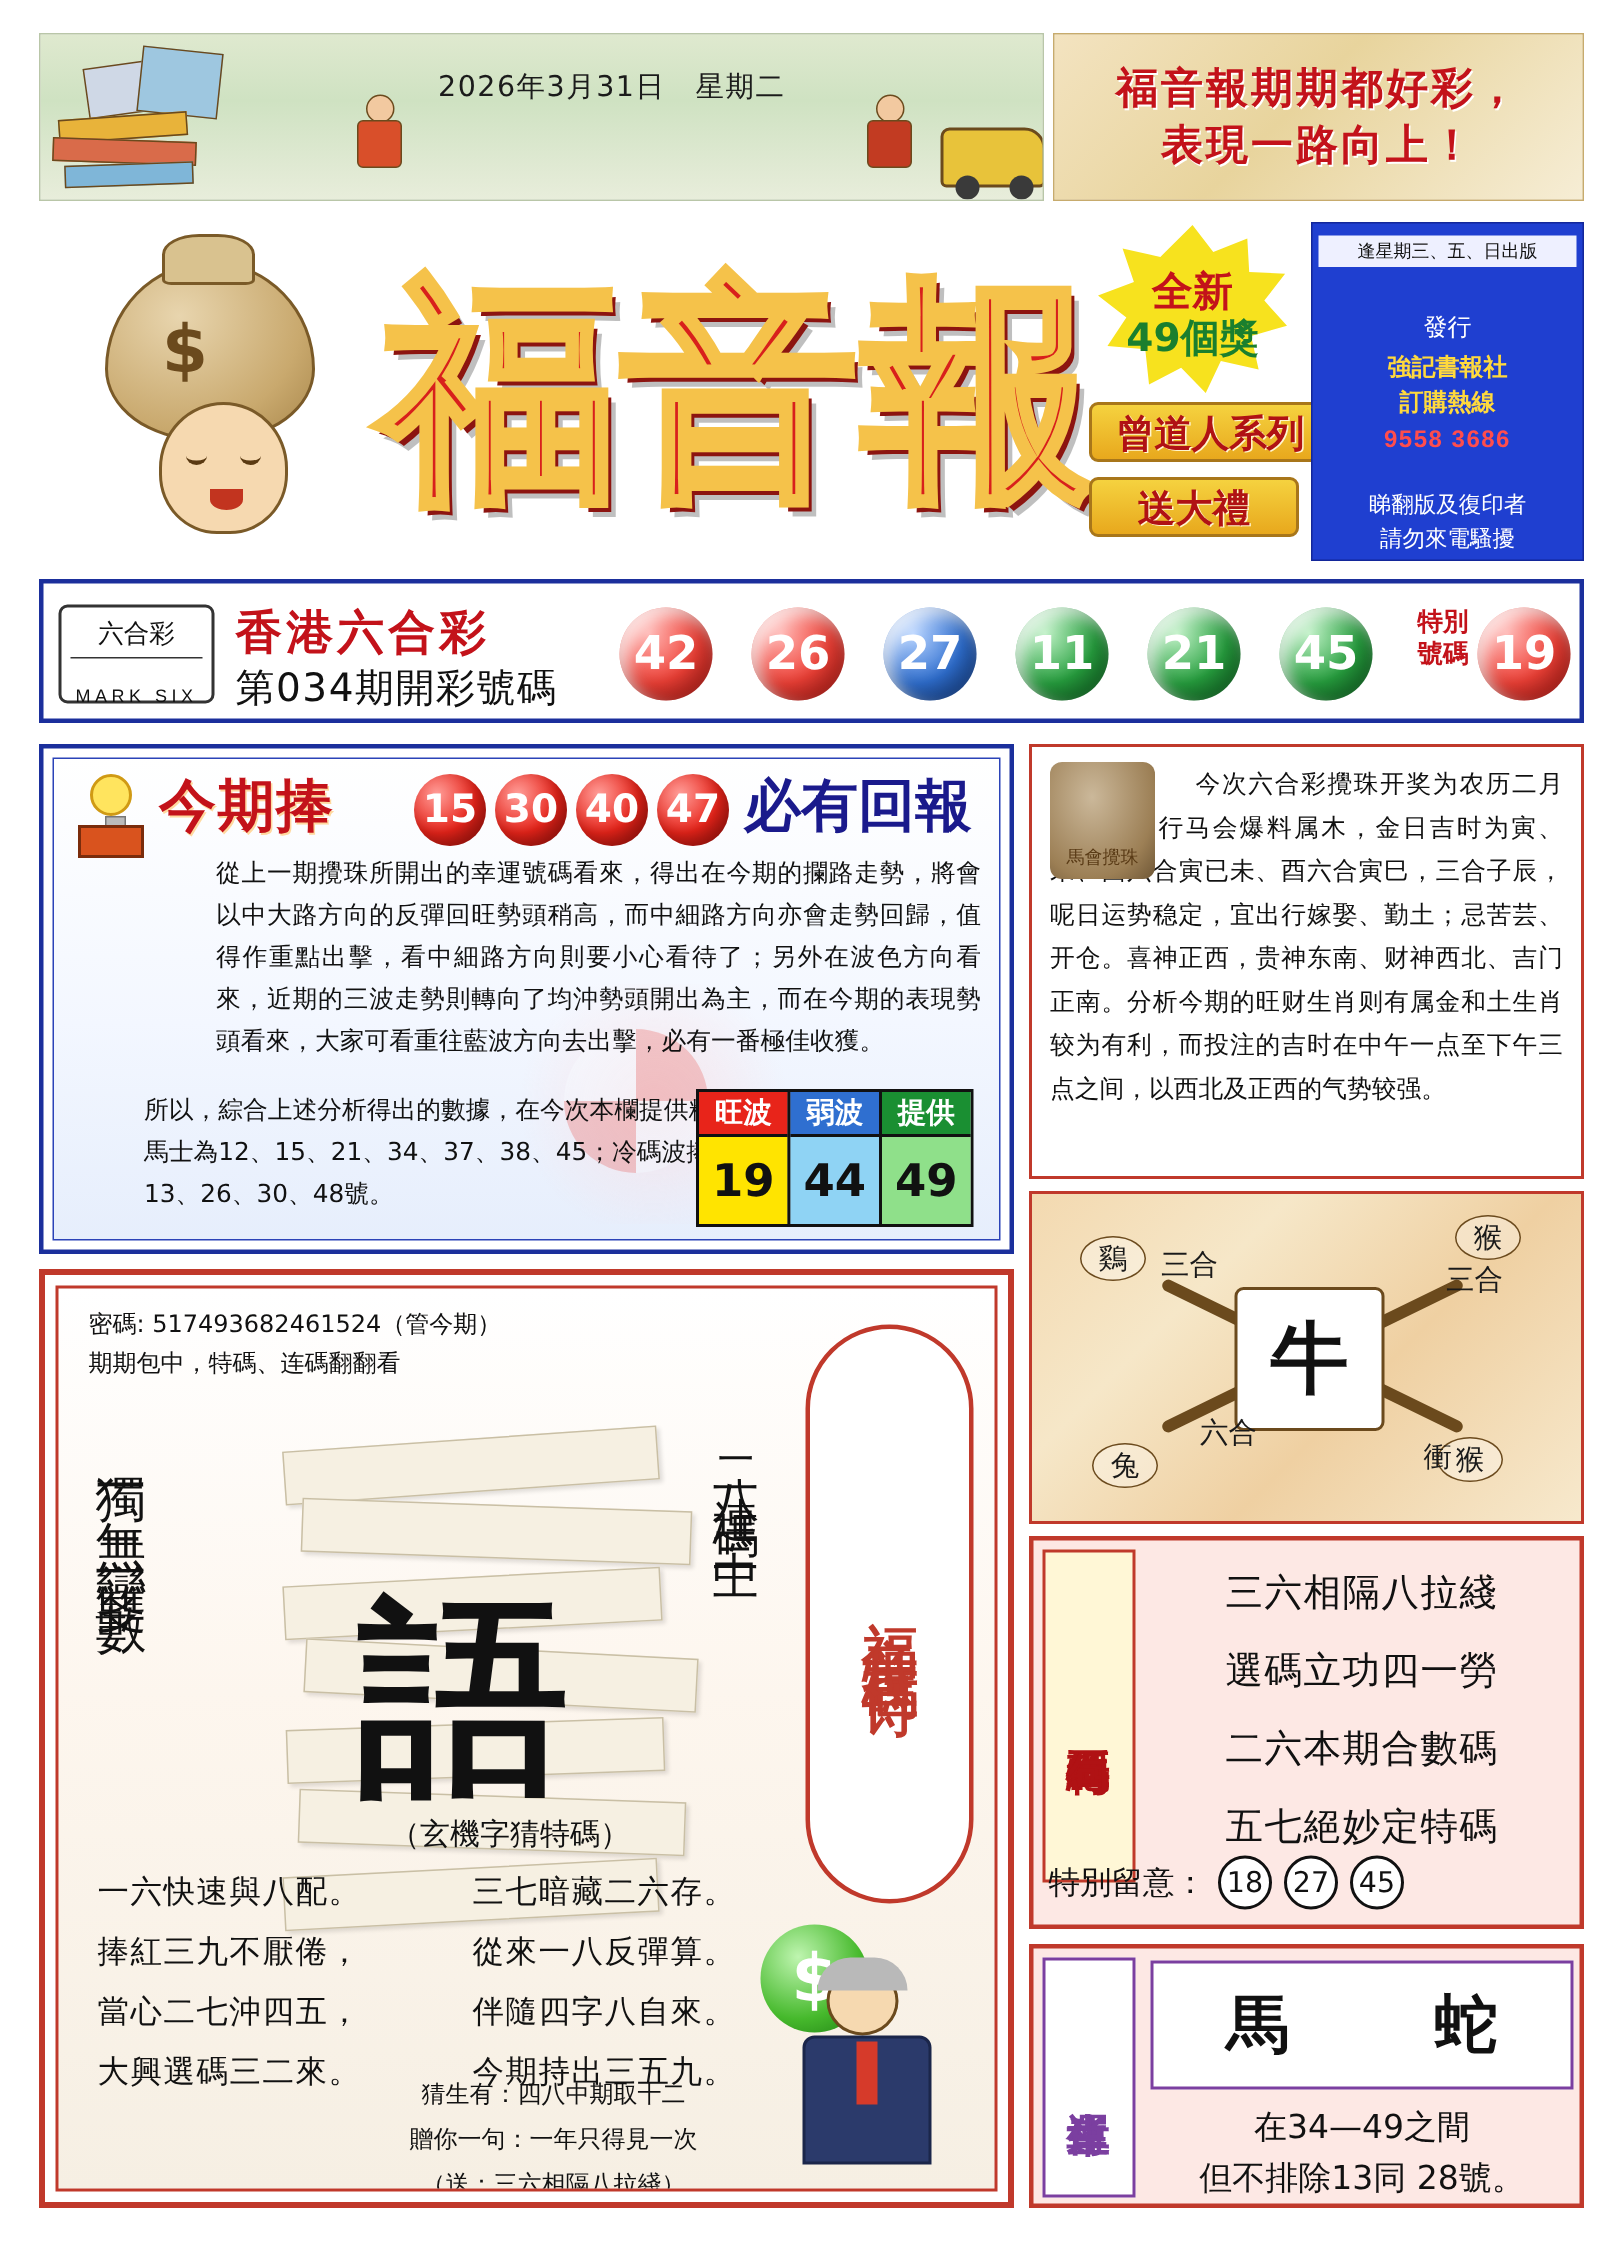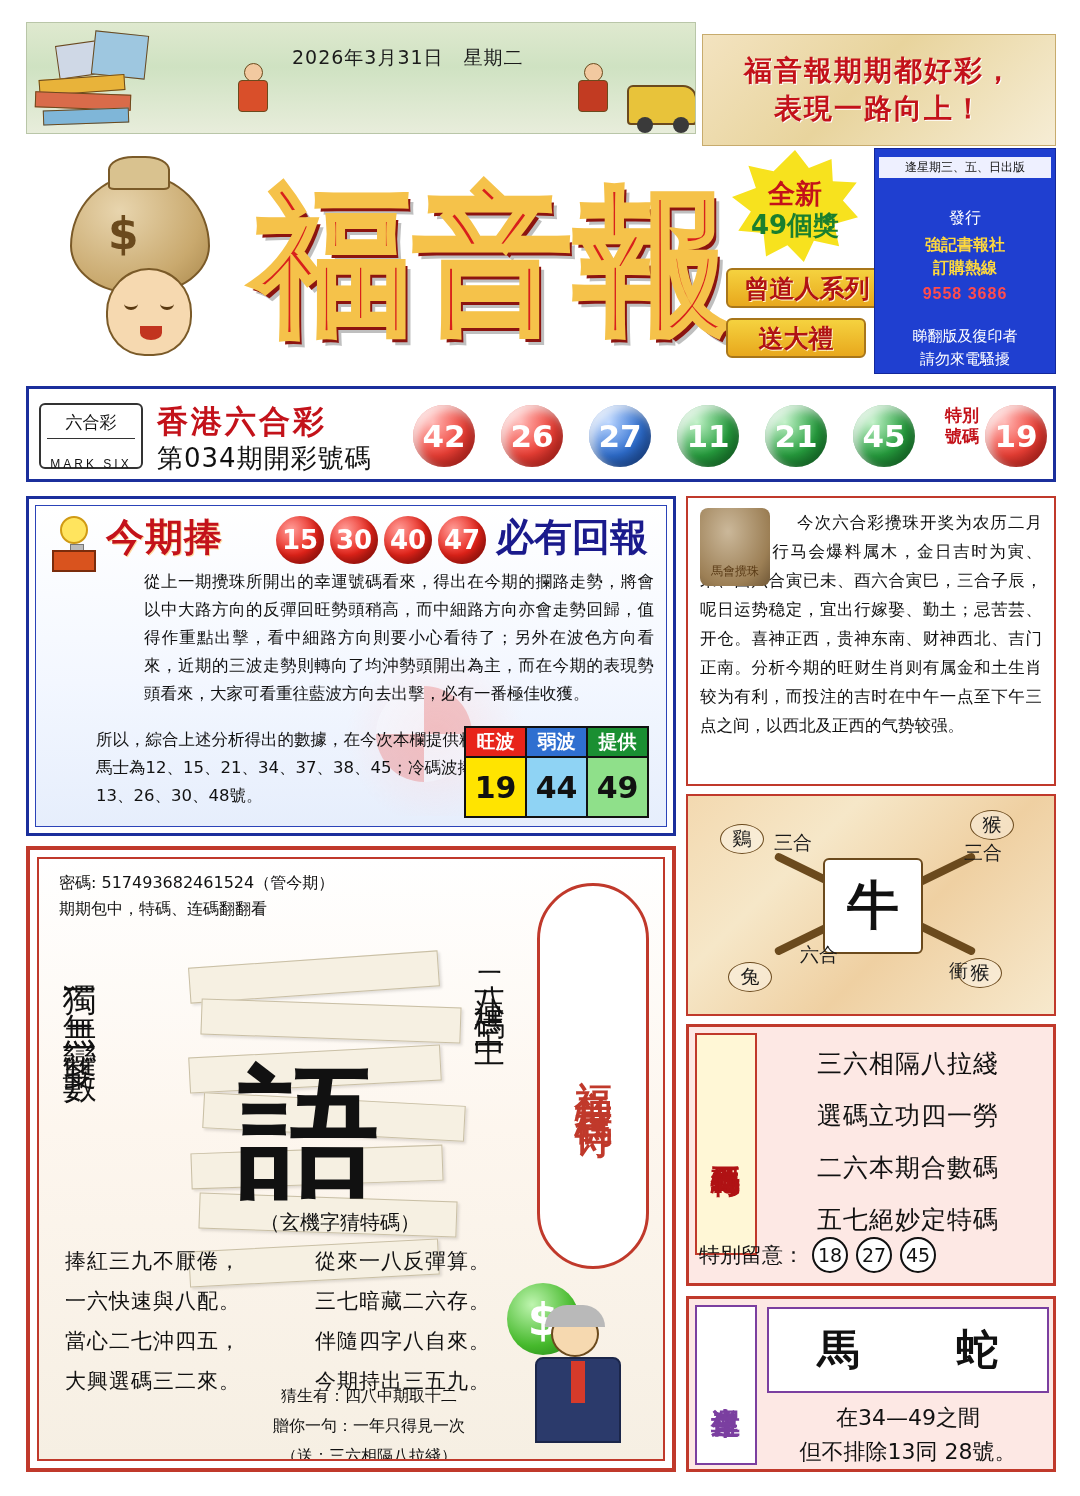--- a/index.html
+++ b/index.html
@@ -45,21 +45,21 @@
   .man2:before{ content:""; position:absolute; left:12px; top:0; width:17px; height:17px; border-radius:50%; background:#f2c9a0; border:1.5px solid #6b4a1d;}
   .man2:after{ content:""; position:absolute; left:6px; top:17px; width:28px; height:30px; background:#c23b22; border:1.5px solid #6b4a1d; border-radius:4px;}
   .car {
     position:absolute; left:600px; top:62px; width:70px; height:40px;
     background:#e8c33a; border:2px solid #6b4a1d; border-radius:6px 14px 4px 4px;
   }
   .car:before{content:"";position:absolute;left:8px;top:30px;width:16px;height:16px;border-radius:50%;background:#3a3a3a;}
   .car:after{content:"";position:absolute;left:44px;top:30px;width:16px;height:16px;border-radius:50%;background:#3a3a3a;}
 
   .topbar-right {
-    position:absolute; left:676px; top:12px; width:354px; height:112px;
+    position:absolute; left:676px; top:0; width:354px; height:112px;
     background:linear-gradient(135deg,#f3e3c0 0%, #e8d49d 45%, #f6edd5 100%);
     border:1px solid #c7ab6d;
     display:flex; flex-direction:column; align-items:center; justify-content:center;
   }
   .slogan-l1, .slogan-l2 {
     font-family:"DejaVu Sans", sans-serif;
     font-weight:bold; color:#c3121a; font-size:28px; letter-spacing:2px; line-height:1.35;
     text-shadow:1px 1px 0 #fff;
   }
 
@@ -290,21 +290,21 @@
   }
   .verse-left {
     position:absolute; left:6px; top:6px; width:62px; height:222px;
     border:2px solid #c0392b; background:#fff7d6;
     display:flex; flex-direction:column; align-items:center; justify-content:center;
     font-family:"DejaVu Sans", sans-serif; font-size:29px; font-weight:bold; color:#b01214;
     line-height:40px;
   }
   .verse-lines{ position:absolute; left:78px; top:10px; width:282px; }
   .verse-lines div{
-    font-family:Liberation Sans, sans-serif; font-size:25px; color:#111; letter-spacing:1px;
+    font-family:Liberation Serif, serif; font-size:25px; color:#111; letter-spacing:1px;
     line-height:52px; text-align:center;
   }
   .verse-note{
     position:absolute; left:10px; bottom:8px; width:352px; height:40px;
     display:flex; align-items:center;
     font-family:"DejaVu Sans", sans-serif; font-size:21px; color:#111;
   }
   .vn-ball{
     width:36px;height:36px;border-radius:50%;border:2px solid #111;background:#fff;
     display:inline-flex;align-items:center;justify-content:center; margin-left:8px;
@@ -593,26 +593,26 @@
           <i class="pp7"></i>
       </div>
 
       <div class="vtext v-left">獨一無二變雙數</div>
       <div class="vtext v-mid">二八連碼三中二</div>
       <div class="bigchar">語</div>
       <div class="poem-sub">（玄機字猜特碼）</div>
 
       <div class="poem-grid">
         <div class="poem-row">
+          <div>一六快速與八配。</div>
+          <div>三七暗藏二六存。</div>
+        </div>
+        <div class="poem-row">
           <div>捧紅三九不厭倦，</div>
           <div>從來一八反彈算。</div>
-        </div>
-        <div class="poem-row">
-          <div>一六快速與八配。</div>
-          <div>三七暗藏二六存。</div>
         </div>
         <div class="poem-row">
           <div>當心二七沖四五，</div>
           <div>伴隨四字八自來。</div>
         </div>
         <div class="poem-row">
           <div>大興選碼三二來。</div>
           <div>今期持出三五九。</div>
         </div>
       </div>

